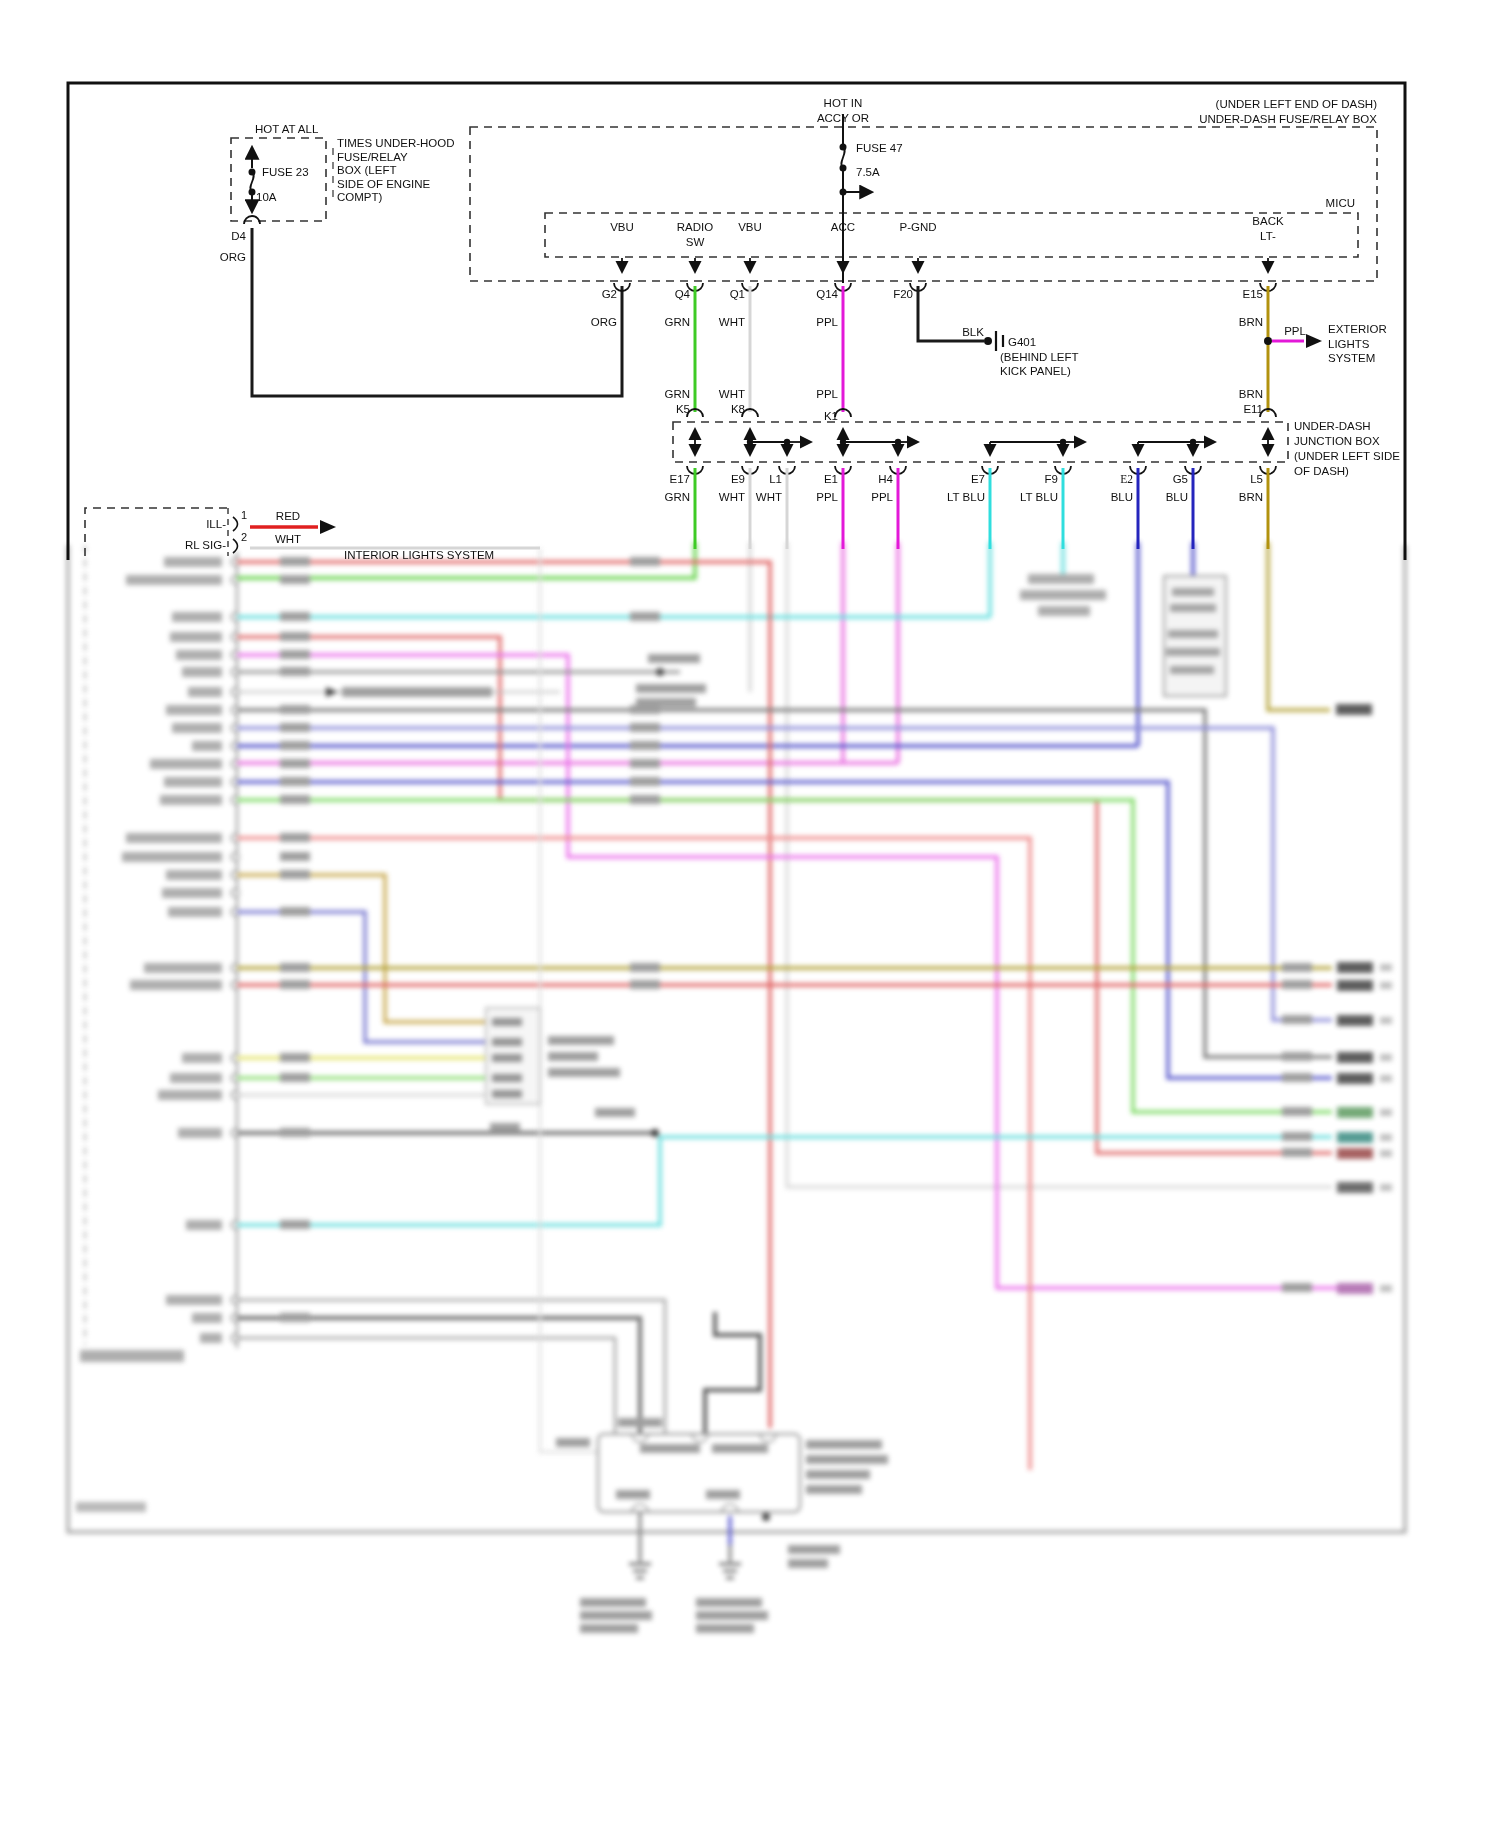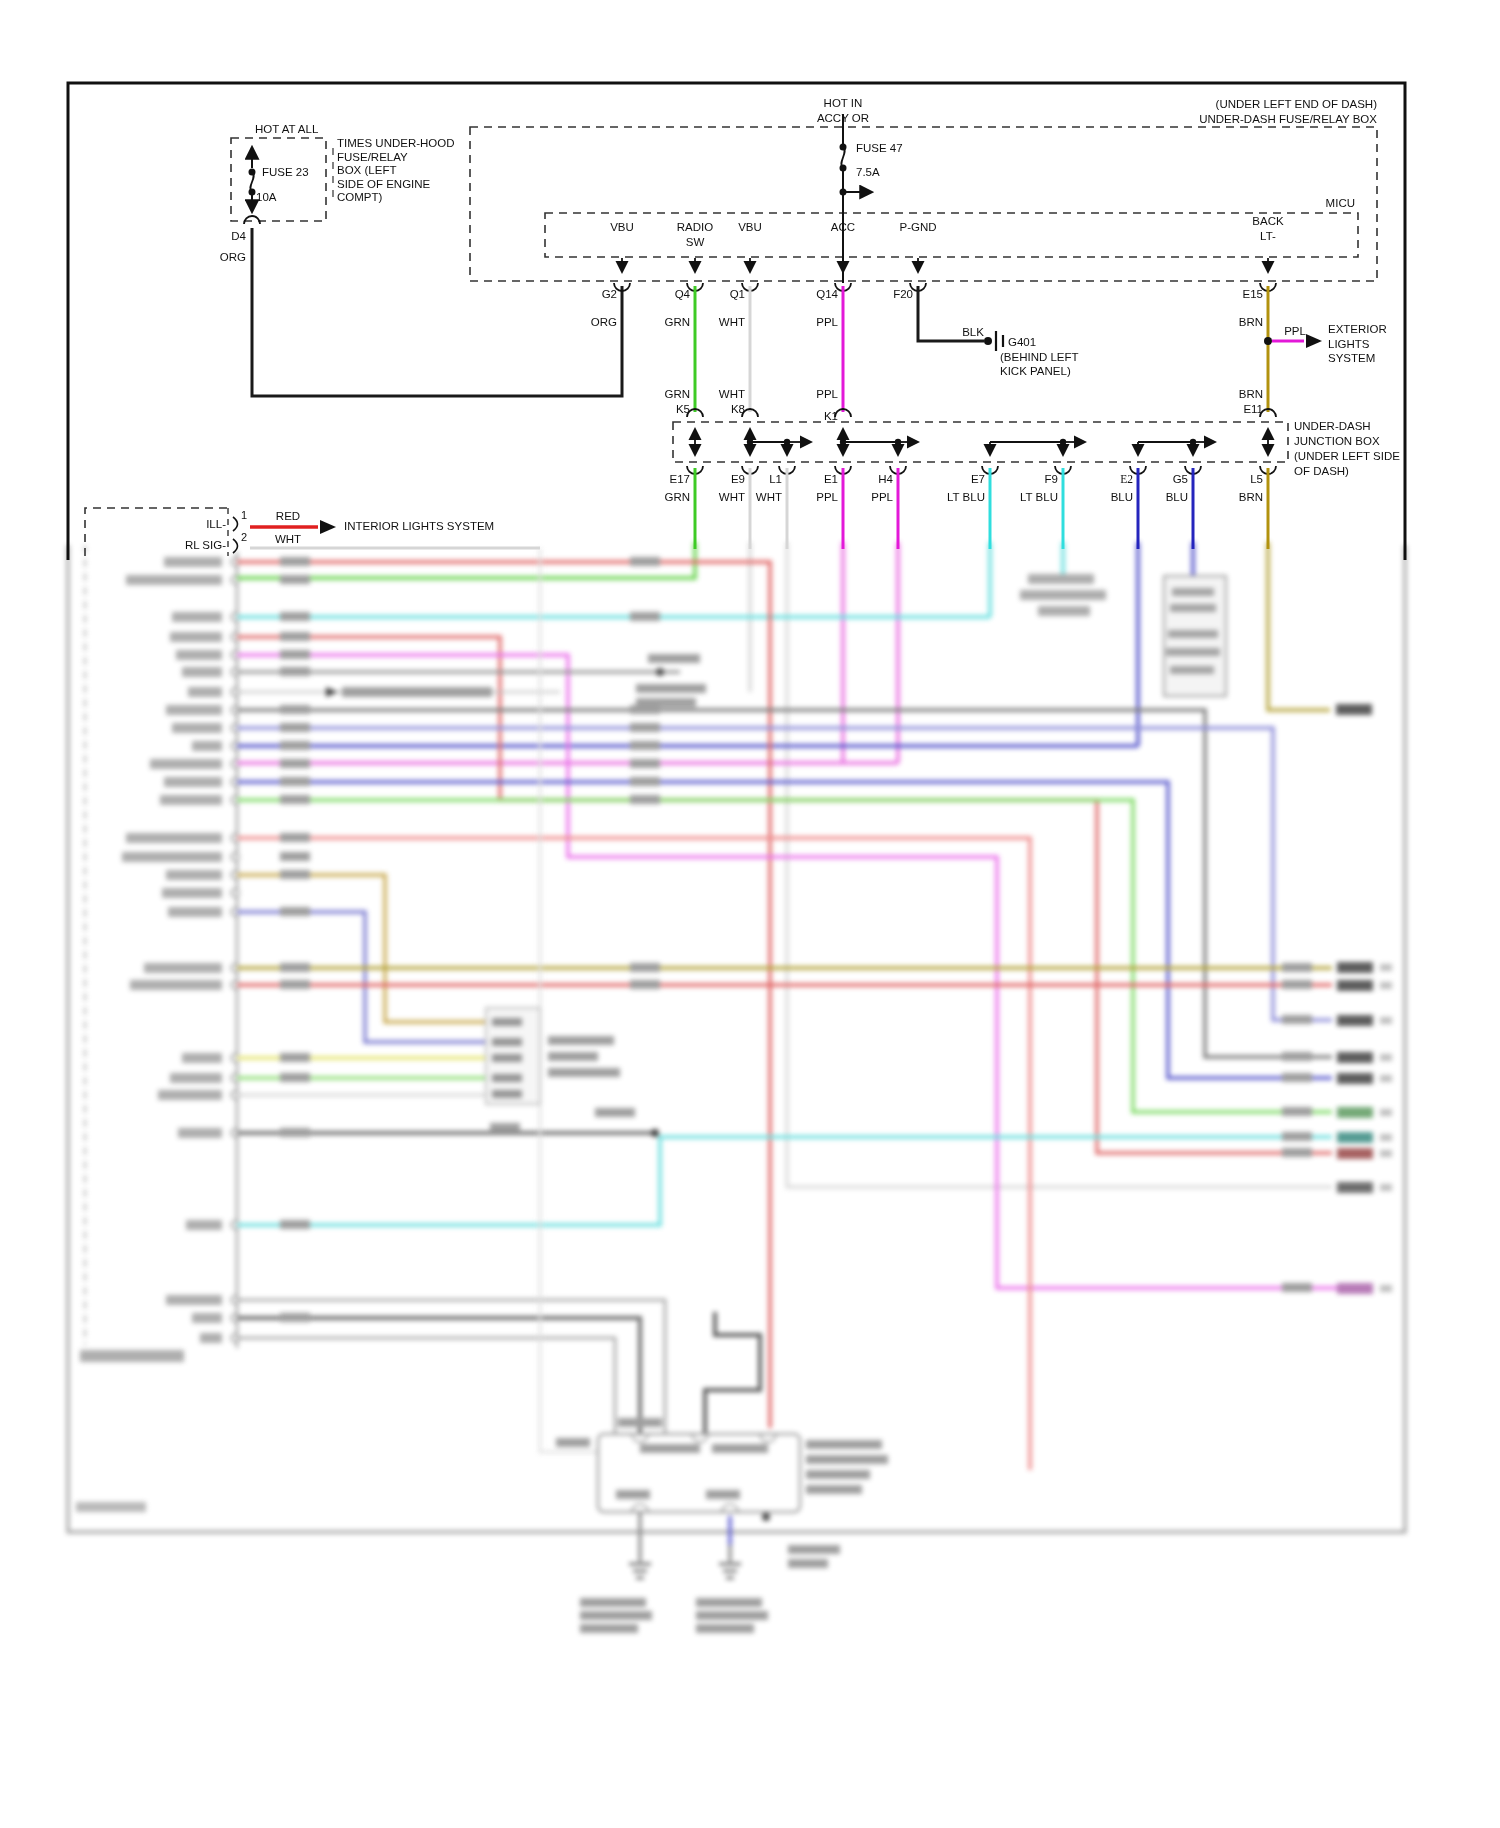--- a/index.html
+++ b/index.html
@@ -498,18 +498,18 @@
   <div class="lbl r" style="left:1069px;top:472px;width:64px;font-family:Liberation Serif, serif;">E2</div>
   <div class="lbl r" style="left:1069px;top:490px;width:64px;">BLU</div>
   <div class="lbl r" style="left:1124px;top:472px;width:64px;">G5</div>
   <div class="lbl r" style="left:1124px;top:490px;width:64px;">BLU</div>
   <div class="lbl r" style="left:1199px;top:472px;width:64px;">L5</div>
   <div class="lbl r" style="left:1199px;top:490px;width:64px;">BRN</div>
 
   <div class="lbl r" style="left:168px;top:517px;width:58px;">ILL-</div>
   <div class="lbl sm" style="left:241px;top:508px;">1</div>
   <div class="lbl c" style="left:262px;top:509px;width:52px;">RED</div>
-  <div class="lbl" style="left:344px;top:519px;">INTERIOR LIGHTS SYSTEM</div>
+  <div class="lbl" style="left:344px;top:548px;">INTERIOR LIGHTS SYSTEM</div>
   <div class="lbl sm" style="left:241px;top:530px;">2</div>
   <div class="lbl c" style="left:262px;top:532px;width:52px;">WHT</div>
   <div class="lbl r" style="left:168px;top:538px;width:58px;">RL SIG-</div>
 
 </div>
 
 </body></html>

